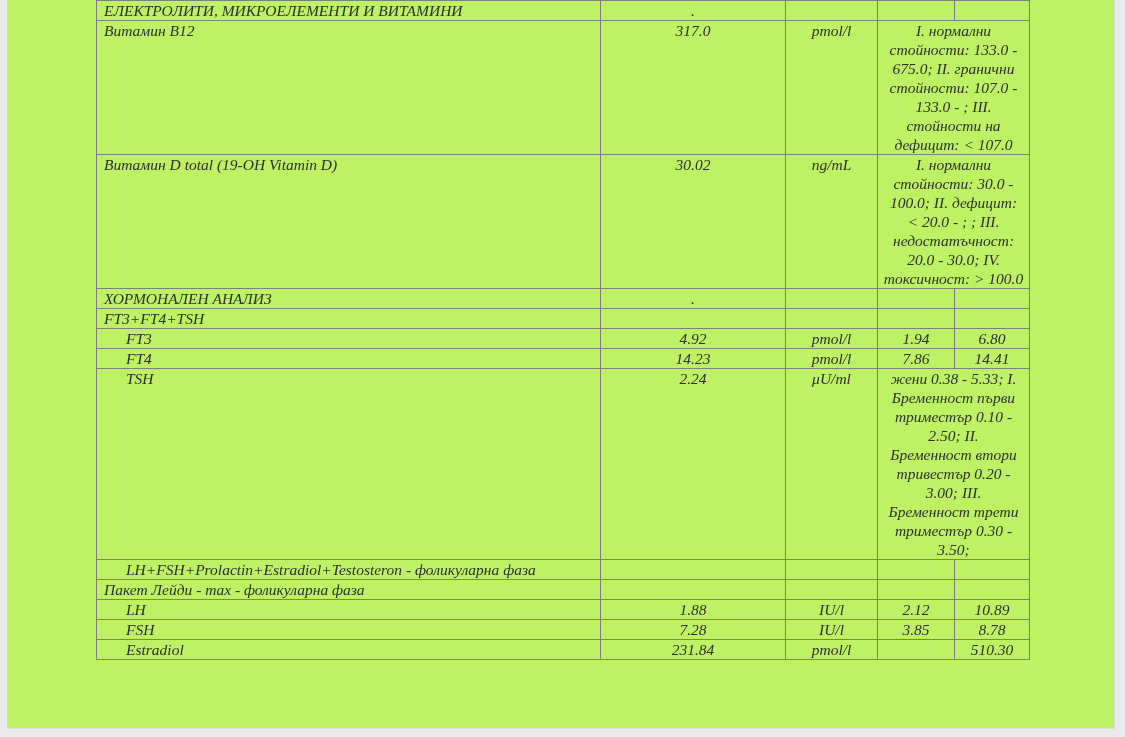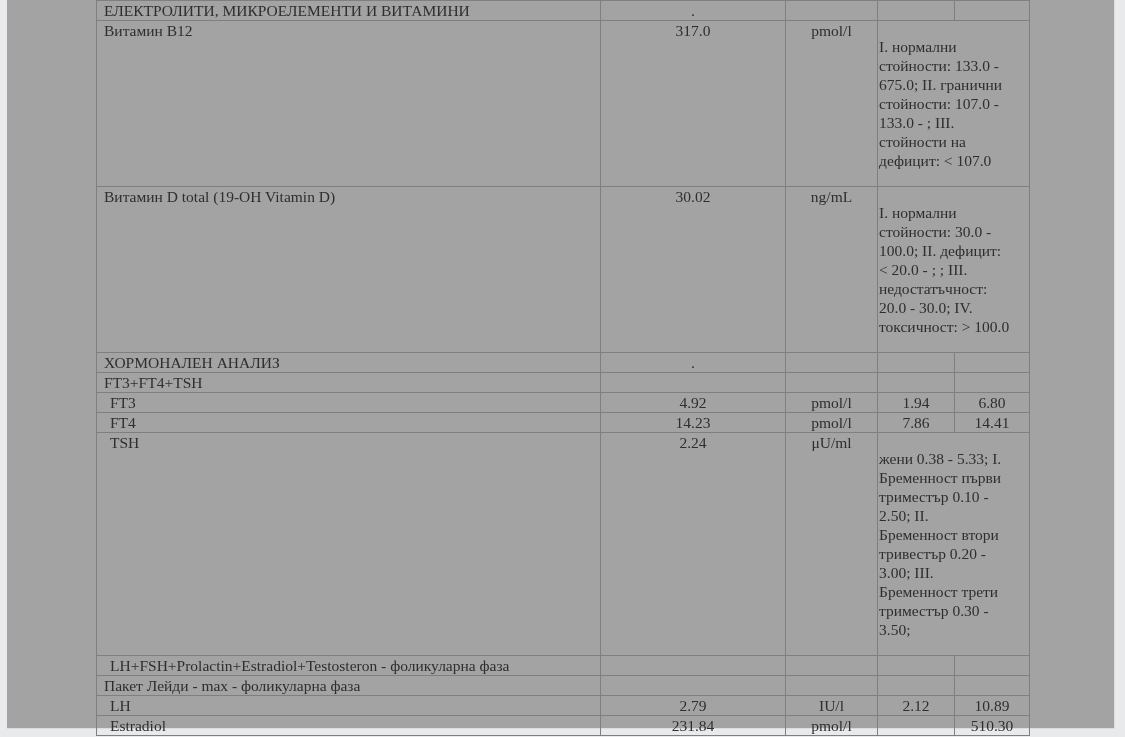--- a/index.html
+++ b/index.html
@@ -7,47 +7,49 @@
     width: 1125px; height: 737px;
     background: #e9eaeb;
     font-family: "Liberation Serif", "DejaVu Serif", serif;
     overflow: hidden;
   }
   .viewer { position: relative; width: 1125px; height: 737px; }
   .page {
     position: absolute;
     left: 7px; top: 0;
     width: 1108px; height: 729px;
-    background: #a3a3a3;
+    background: #bef264;
     border-right: 1px solid #dcdcdc;
     border-bottom: 1px solid #dcdcdc;
+    font-style: italic;
   }
   table.lab {
     position: absolute;
     left: 89px; top: 0;
     width: 933px;
     border-collapse: collapse;
     table-layout: fixed;
     color: #2e2e2e;
     font-size: 15.5px;
   }
   table.lab td {
     border: 1px solid #7f7f7f;
     vertical-align: top;
     line-height: 19px;
     height: 20px;
     overflow: hidden;
   }
   td.name   { text-align: left; padding-left: 7px; }
-  td.indent { padding-left: 13px; }
+  td.indent { padding-left: 29px; }
   td.c      { text-align: center; }
   td.ref {
+    text-align: center;
     white-space: pre-line;
     line-height: 20.2px;
-    padding: 16px 1px;
+    padding: 0 1px;
   }
   td.section { font-size: 15.5px; }
 </style>
 </head>
 <body>
 
 <div class="viewer">
   <div class="page">
 
     <table class="lab">
@@ -153,26 +155,33 @@
       <tr>
         <td class="name">Пакет Лейди - max - фоликуларна фаза</td>
         <td class="c"></td>
         <td class="c"></td>
         <td class="c"></td>
         <td class="c"></td>
       </tr>
 
       <tr>
         <td class="name indent">LH</td>
-        <td class="c">2.79</td>
+        <td class="c">1.88</td>
         <td class="c">IU/l</td>
         <td class="c">2.12</td>
         <td class="c">10.89</td>
       </tr>
 
+      <tr>
+        <td class="name indent">FSH</td>
+        <td class="c">7.28</td>
+        <td class="c">IU/l</td>
+        <td class="c">3.85</td>
+        <td class="c">8.78</td>
+      </tr>
 
       <tr>
         <td class="name indent">Estradiol</td>
         <td class="c">231.84</td>
         <td class="c">pmol/l</td>
         <td class="c"></td>
         <td class="c">510.30</td>
       </tr>
 
 

